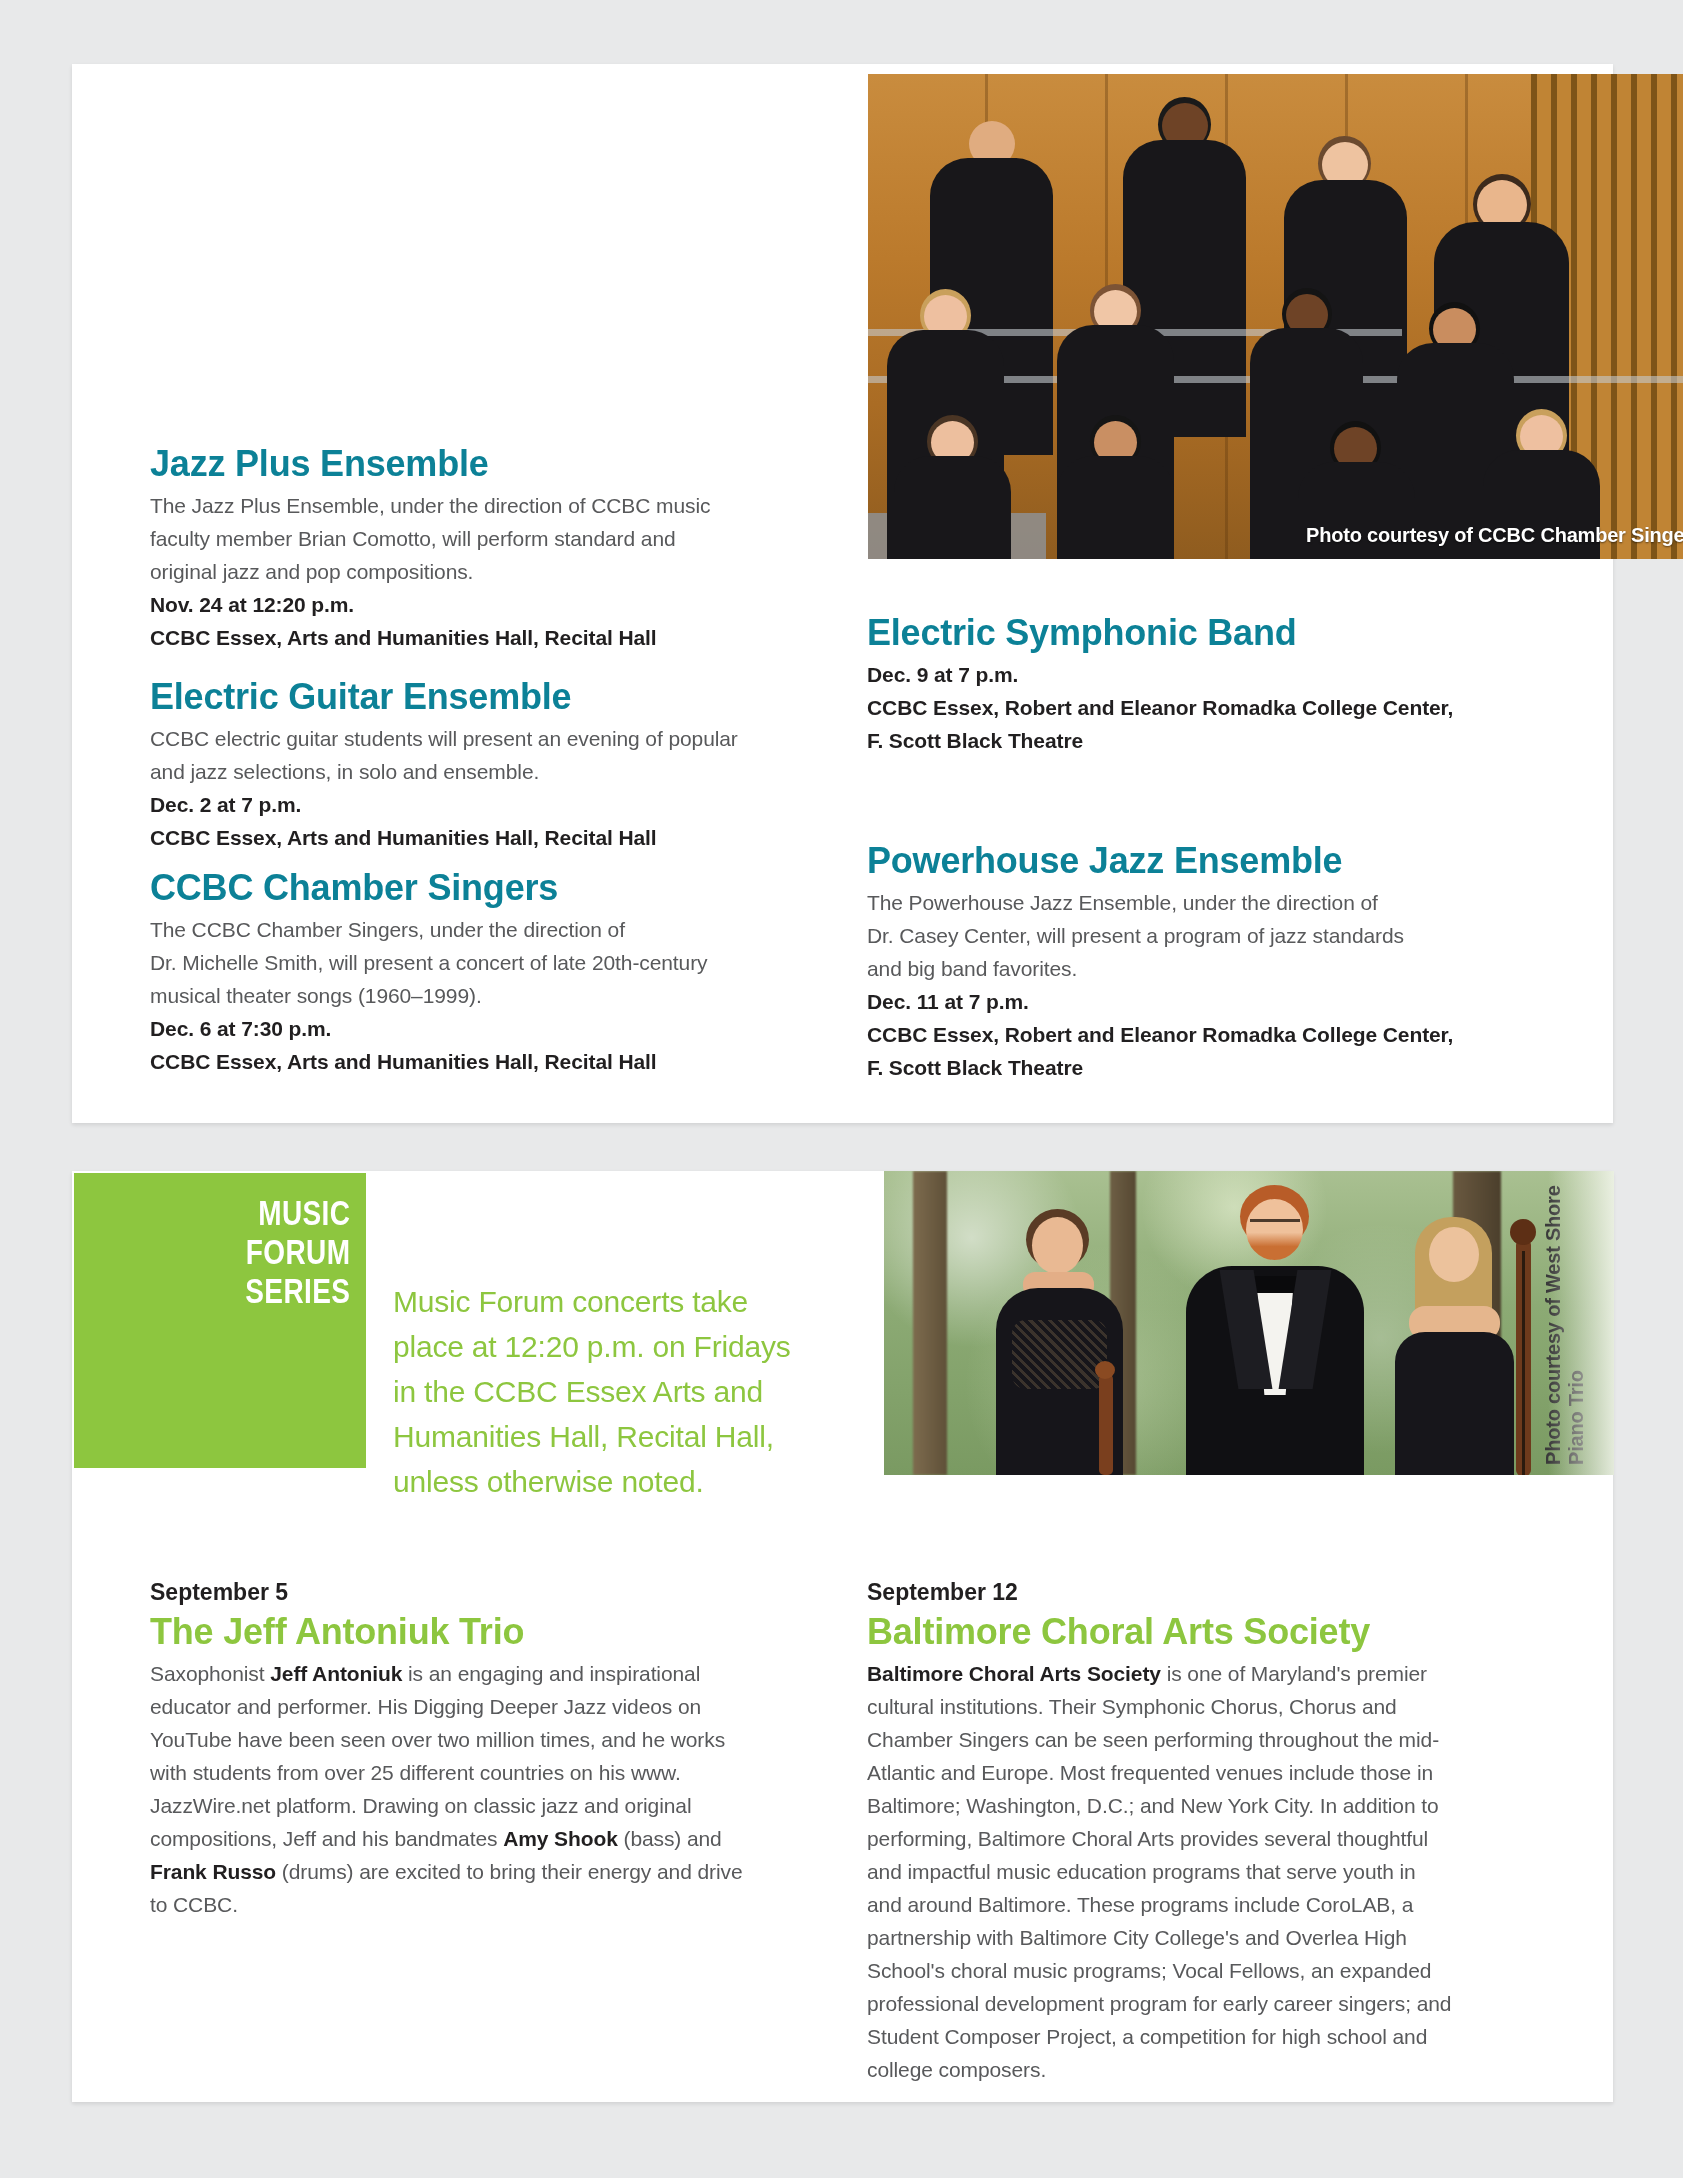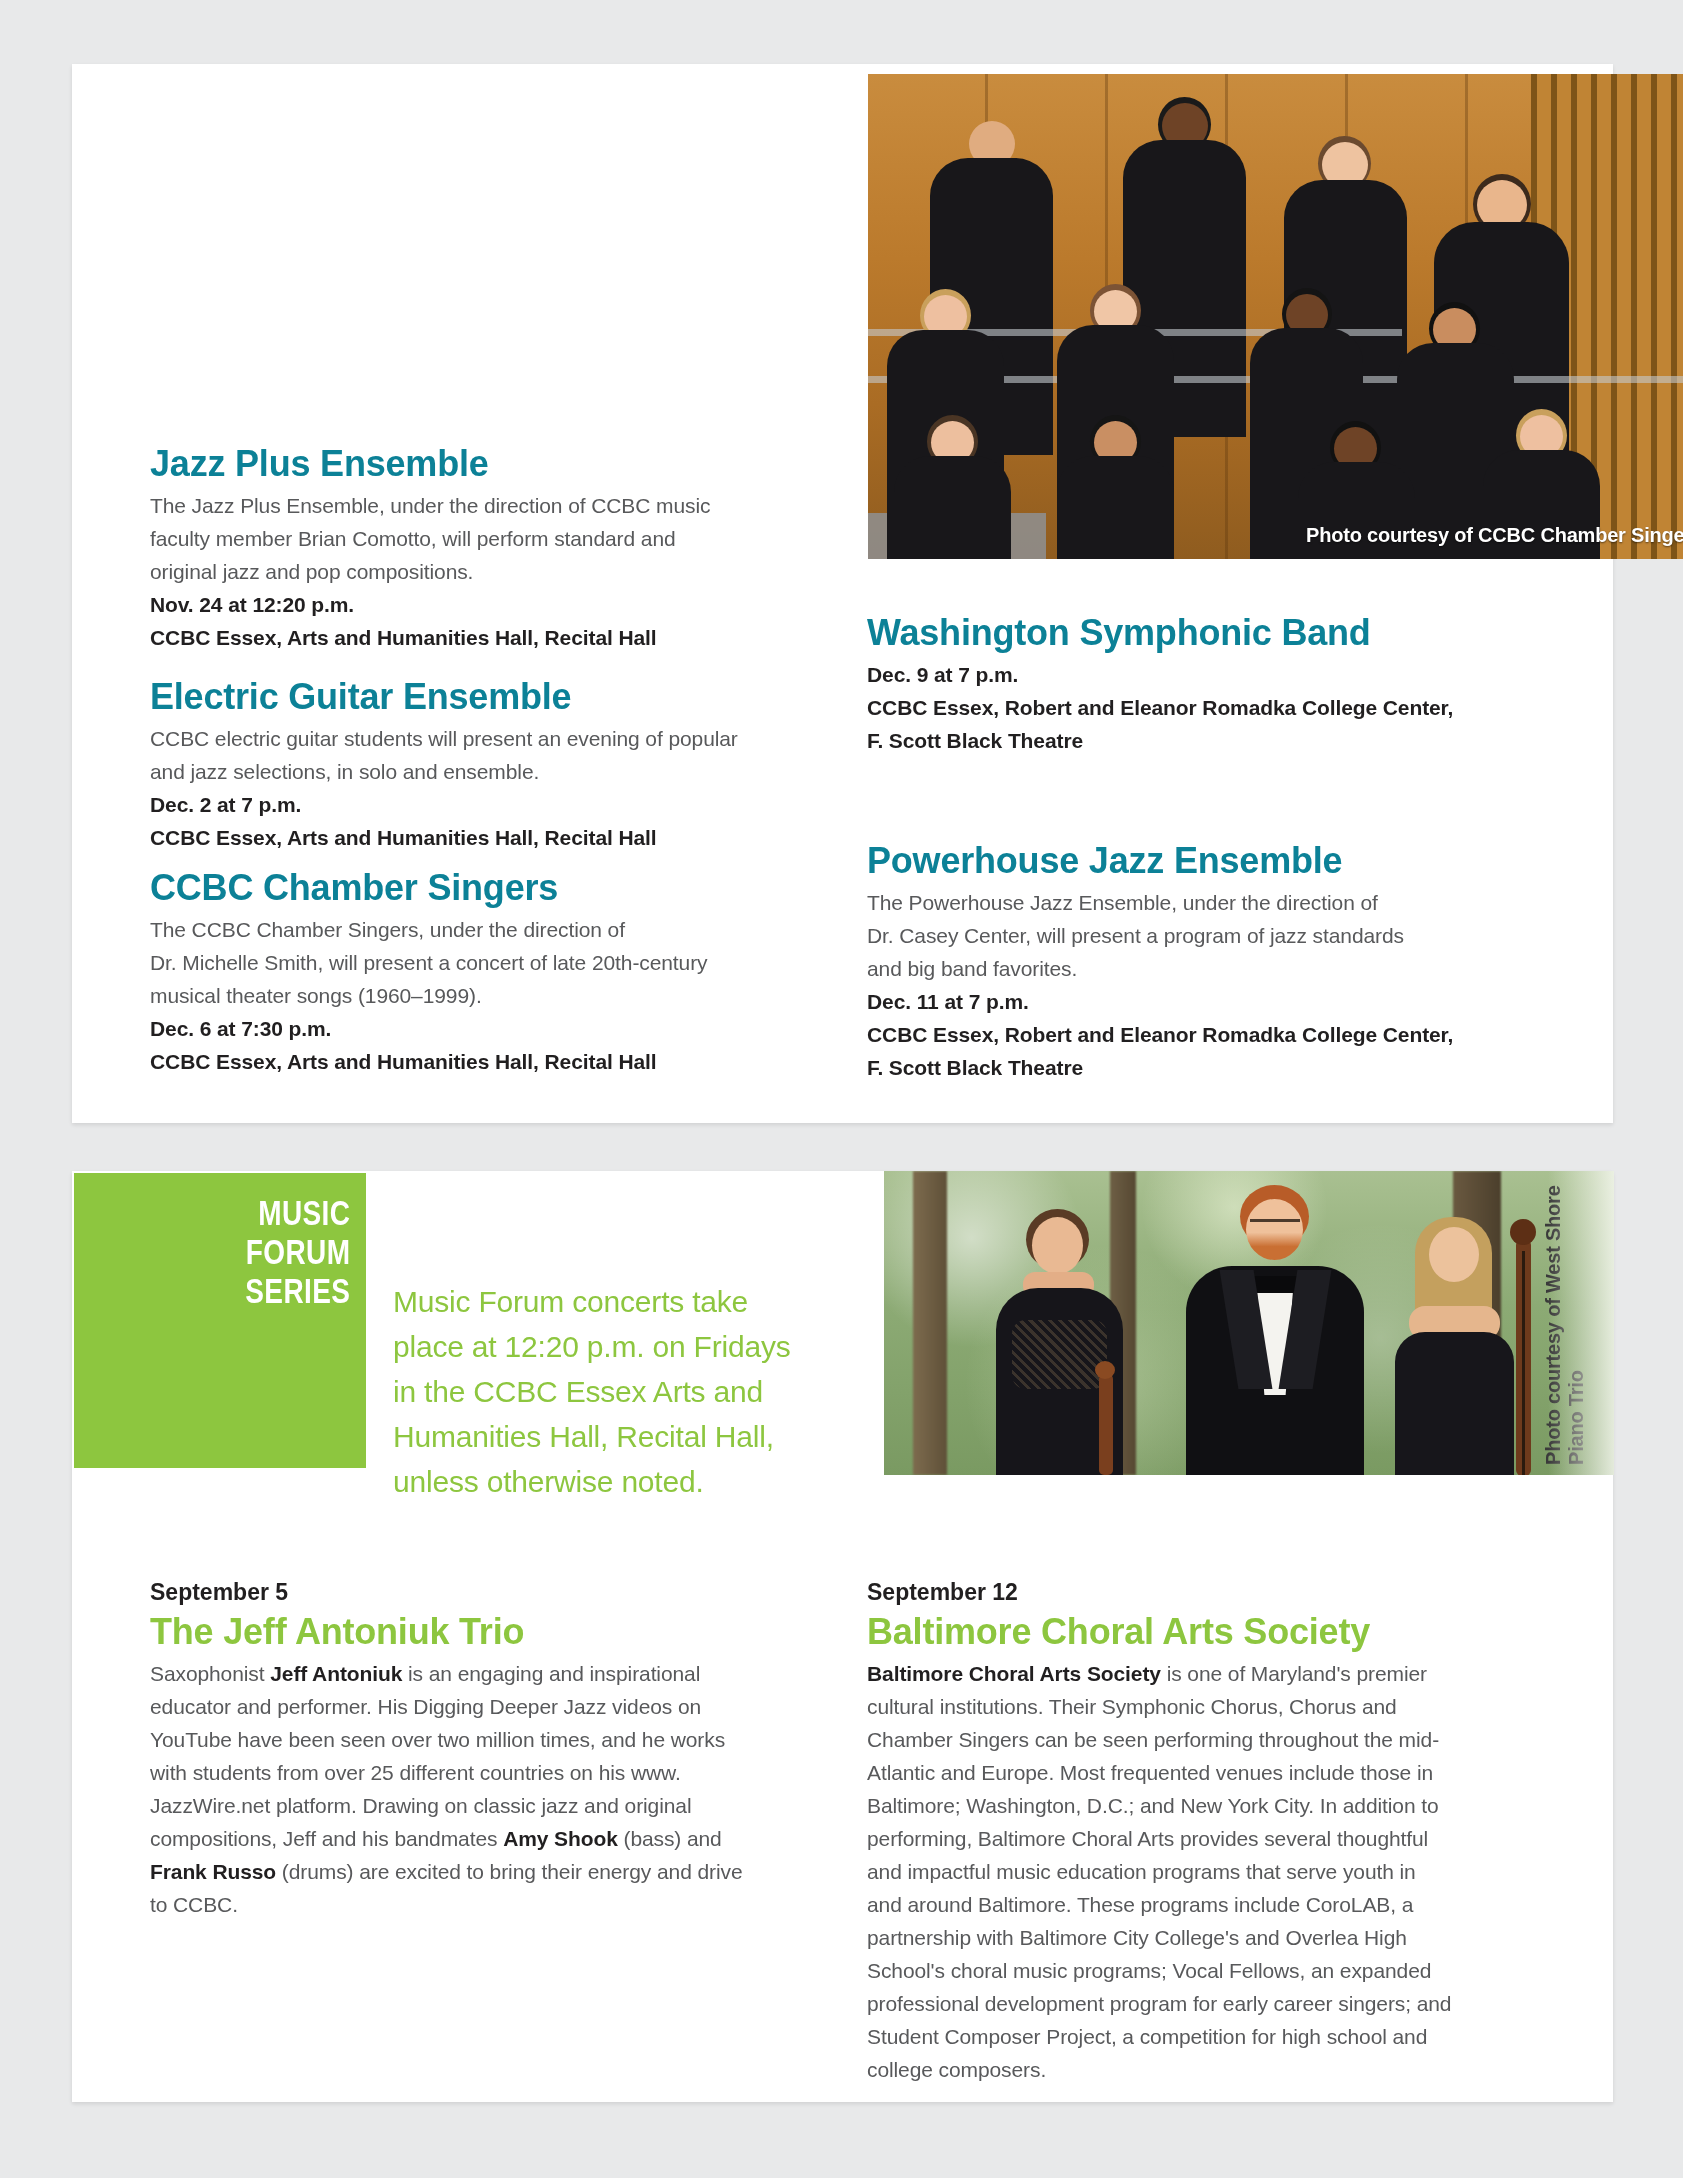--- a/index.html
+++ b/index.html
@@ -144,21 +144,21 @@
   <div class="event" style="left:150px;top:871px;width:673px;">
     <h3>CCBC Chamber Singers</h3>
     <p class="body">The CCBC Chamber Singers, under the direction of
 Dr. Michelle Smith, will present a concert of late 20th-century
 musical theater songs (1960–1999).</p>
     <p class="strongline">Dec. 6 at 7:30 p.m.</p>
     <p class="strongline">CCBC Essex, Arts and Humanities Hall, Recital Hall</p>
   </div>
 
   <div class="event" style="left:867px;top:616px;width:723px;">
-    <h3>Washington Symphonic Band</h3>
+    <h3>Electric Symphonic Band</h3>
     <p class="strongline">Dec. 9 at 7 p.m.</p>
     <p class="strongline">CCBC Essex, Robert and Eleanor Romadka College Center,
 F. Scott Black Theatre</p>
   </div>
 
   <div class="event" style="left:867px;top:844px;width:723px;">
     <h3>Powerhouse Jazz Ensemble</h3>
     <p class="body">The Powerhouse Jazz Ensemble, under the direction of
 Dr. Casey Center, will present a program of jazz standards
 and big band favorites.</p>

